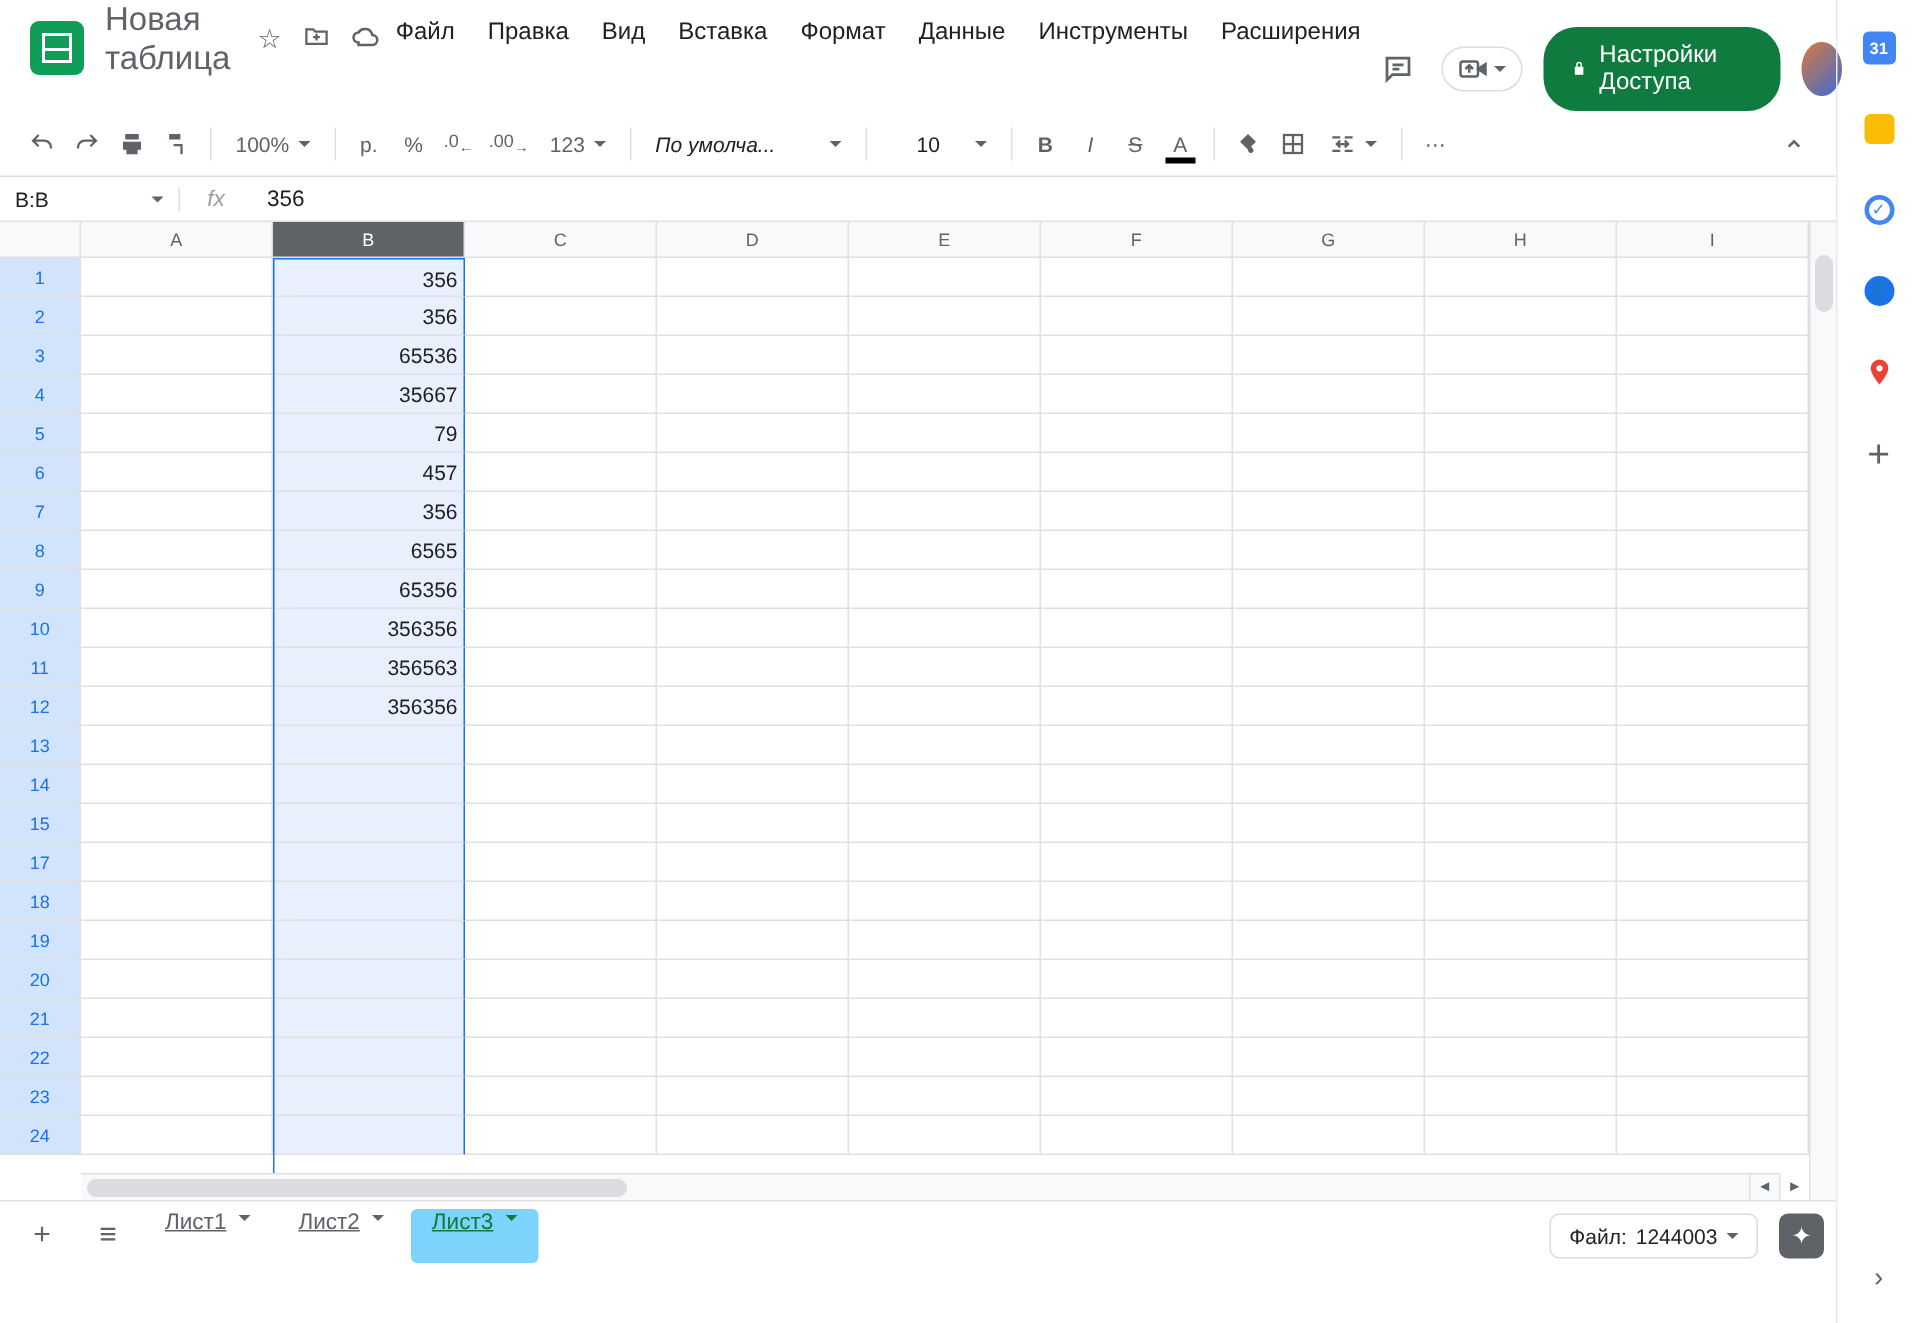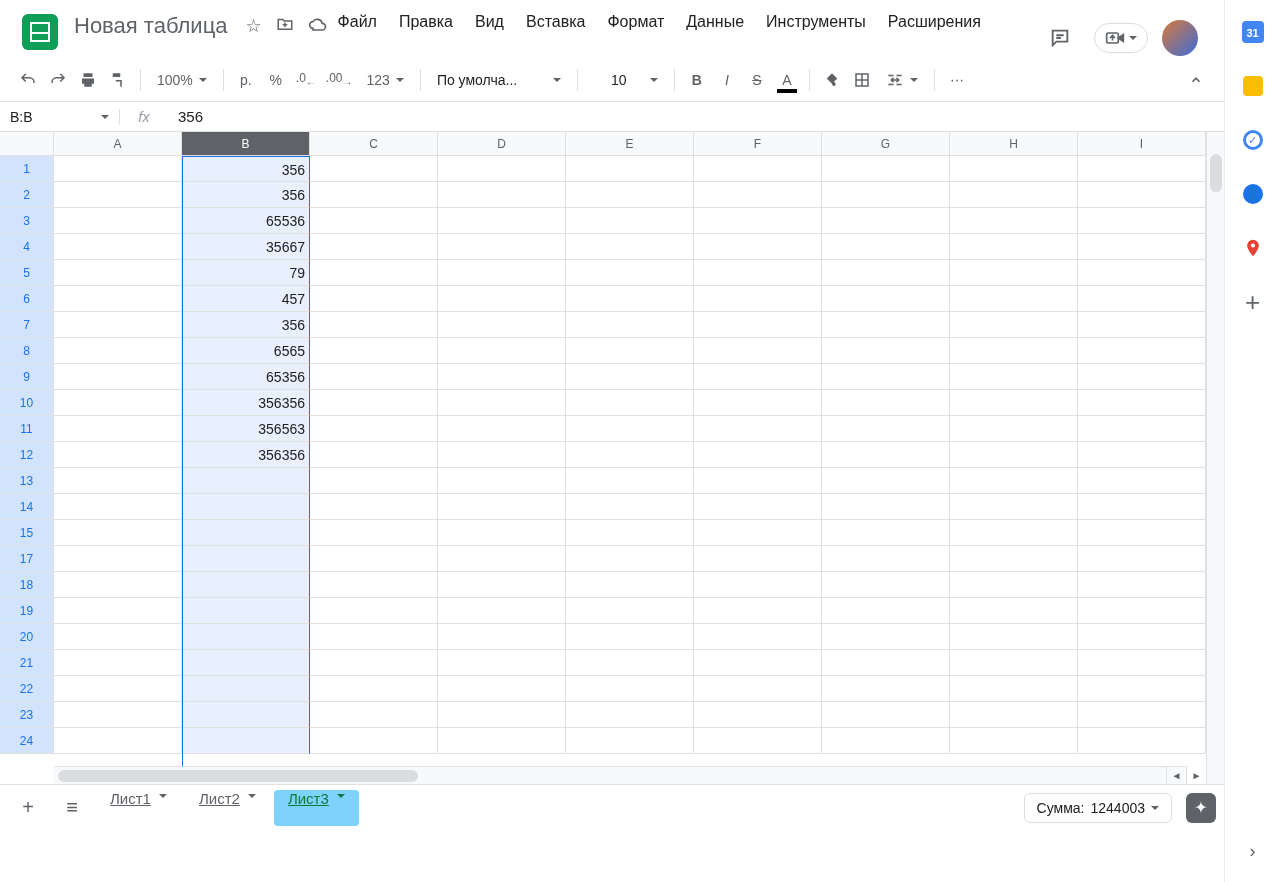--- a/index.html
+++ b/index.html
@@ -19,21 +19,21 @@
 .header-right { display:flex; align-items:center; gap:14px; padding-right:18px; padding-top:10px; }
 .icon-btn { width:40px; height:40px; border-radius:20px; display:flex; align-items:center; justify-content:center; color:#5f6368; cursor:pointer; border:1px solid transparent; }
 .meet-btn { display:flex; align-items:center; gap:4px; border:1px solid #dadce0; border-radius:20px; padding:6px 10px; cursor:pointer; }
 .caret { width:0; height:0; border:4px solid transparent; border-top-color:#5f6368; margin-top:4px; }
 .share-btn { background:#0f7b3e; color:#fff; border-radius:22px; padding:10px 18px; display:flex; align-items:center; gap:8px; font-size:16px; cursor:pointer; }
 .avatar { width:36px; height:36px; border-radius:50%; background:linear-gradient(135deg,#d97a3a,#3a6bd9); cursor:pointer; }
 .toolbar { display:flex; align-items:center; height:44px; padding:0 14px; border-bottom:1px solid #e0e0e0; gap:2px; }
 .tbtn { min-width:28px; height:30px; display:flex; align-items:center; justify-content:center; color:#5f6368; cursor:pointer; border-radius:4px; padding:0 4px; font-size:14px; }
 .tsep { width:1px; height:22px; background:#e0e0e0; margin:0 6px; }
 .tdrop { display:flex; align-items:center; gap:6px; padding:0 8px; height:30px; cursor:pointer; color:#5f6368; font-size:14px; border-radius:4px; }
-.font-name { width:110px; overflow:hidden; text-overflow:ellipsis; white-space:nowrap; color:#202124; }
+.font-name { width:110px; overflow:hidden; text-overflow:ellipsis; white-space:nowrap; color:#202124;font-style:italic; }
 .font-size { width:50px; text-align:center; color:#202124; }
 .text-color-btn { position:relative; }
 .text-color-underline { position:absolute; bottom:2px; left:4px; right:4px; height:4px; background:#000; }
 .collapse-toolbar { margin-left:auto; }
 .formula-bar { display:flex; align-items:center; height:30px; border-bottom:1px solid #e0e0e0; }
 .name-box { width:120px; border-right:1px solid #e0e0e0; display:flex; align-items:center; padding:0 10px; font-size:14px; color:#202124; justify-content:space-between; cursor:pointer; }
 .fx { width:48px; text-align:center; color:#9aa0a6; font-style:italic; font-size:15px; }
 .formula-input { flex:1; padding:0 10px; font-size:15px; color:#202124; }
 .grid-wrap { position:relative; height:652px; display:flex; }
 .grid-main { flex:1; overflow:hidden; position:relative; }
@@ -124,20 +124,26 @@
               </svg>
           </div>
           <div class="meet-btn">
             <svg width="20" height="16" viewBox="0 0 24 18" fill="none" stroke="#5f6368" stroke-width="2">
                 <rect x="2" y="3" width="14" height="12" rx="2"></rect>
                 <path d="M16 9l6-4v8l-6-4z" fill="#5f6368"></path>
                 <path d="M9 6v6M6 9l3-3 3 3" stroke="#5f6368"></path>
               </svg>
             <div class="caret"></div>
           </div>
+          <div class="share-btn">
+            <svg width="16" height="16" viewBox="0 0 24 24" fill="#fff">
+                <path d="M12 2a4 4 0 00-4 4v3H6v11h12V9h-2V6a4 4 0 00-4-4zm-2 4a2 2 0 114 0v3h-4V6z"></path>
+              </svg>
+            <span>Настройки Доступа</span>
+          </div>
           <div class="avatar"></div>
         </div>
       </div>
 
       <div class="toolbar">
         <div class="tbtn">
             <svg width="18" height="18" viewBox="0 0 24 24" fill="none" stroke="#5f6368" stroke-width="2">
               <path d="M9 14l-5-5 5-5M4 9h10a6 6 0 016 6v1"></path>
             </svg>
           </div>
@@ -548,21 +554,21 @@
             <div class="sheet-tab">
               <span>Лист2</span>
               <div class="caret"></div>
             </div>
             <div class="sheet-tab active">
               <span>Лист3</span>
               <div class="caret"></div>
             </div>
           </div>
         <div class="sum-box">
-          <span>Сумма:</span>
+          <span>Файл:</span>
           <span>1244003</span>
           <div class="caret"></div>
         </div>
         <div class="explore-btn">✦</div>
       </div>
 
     </div>
 
     <div class="side-panel">
       <div class="sp-icon">

